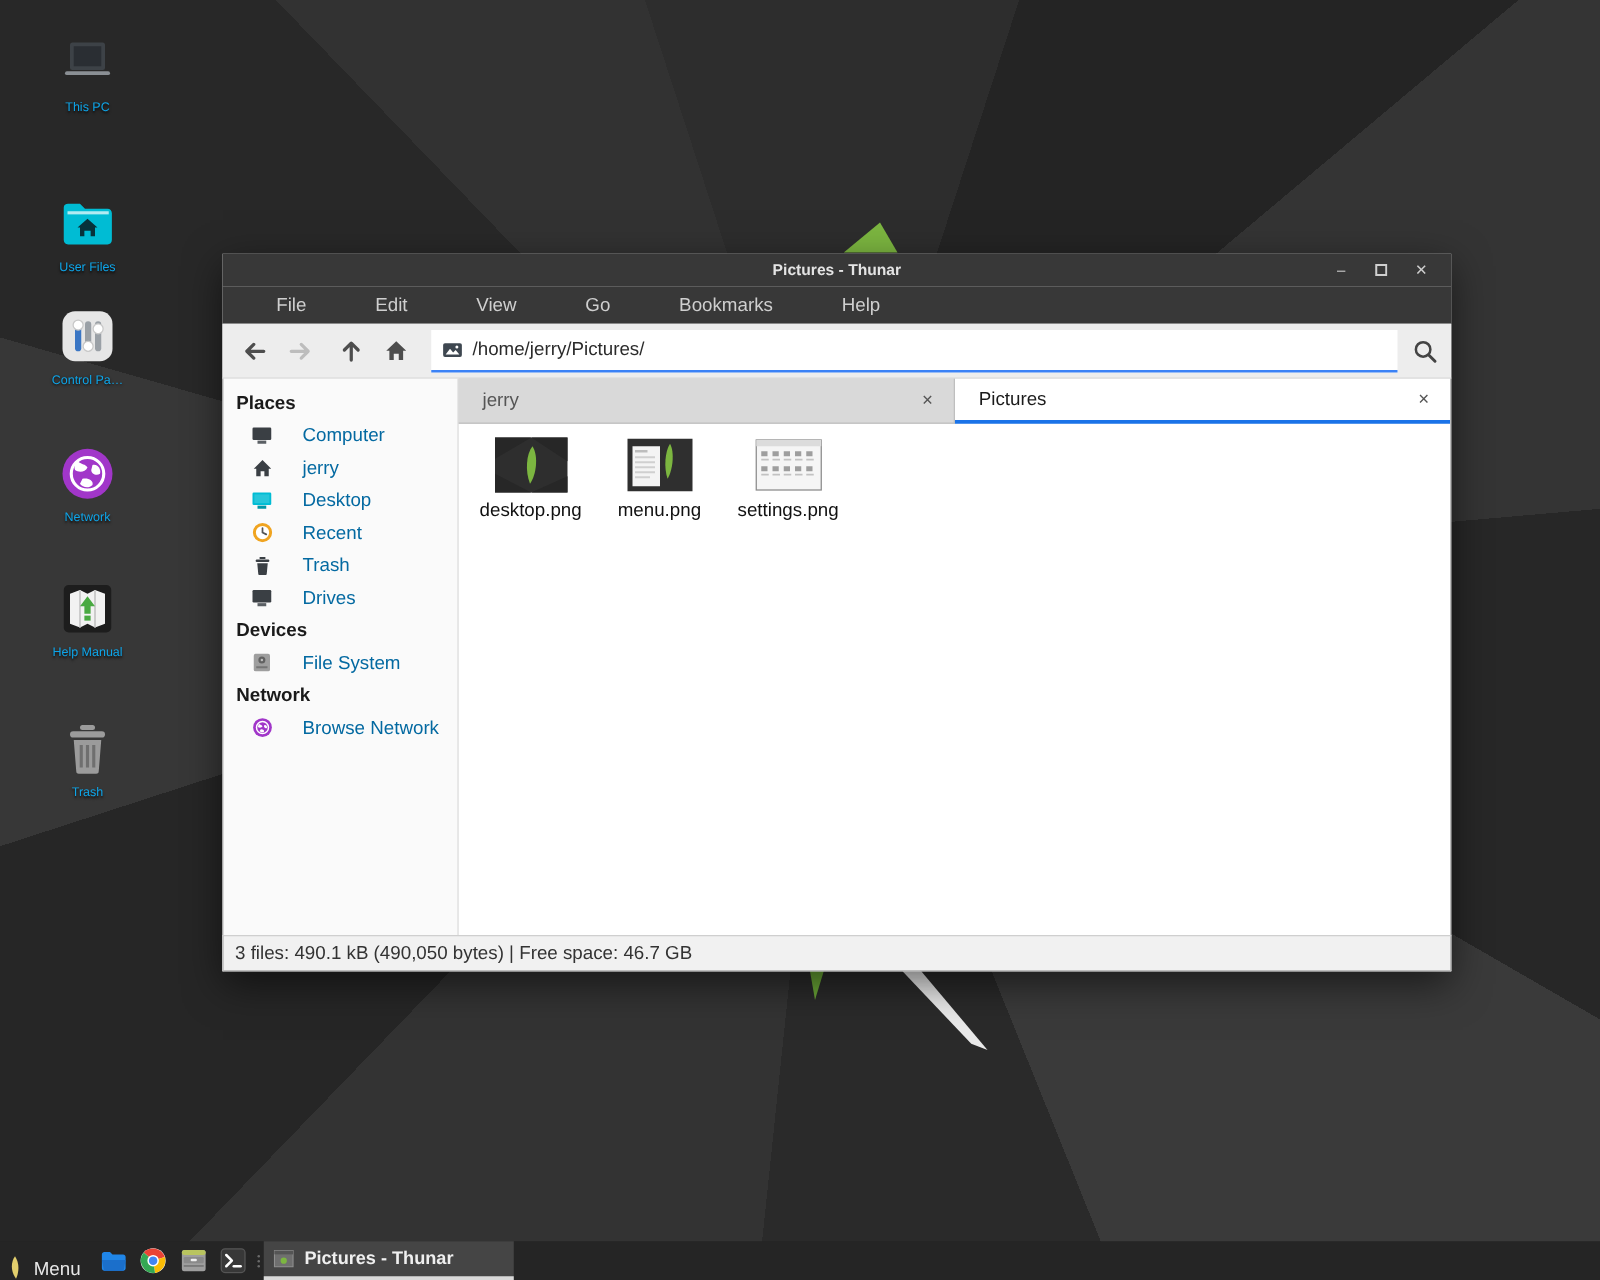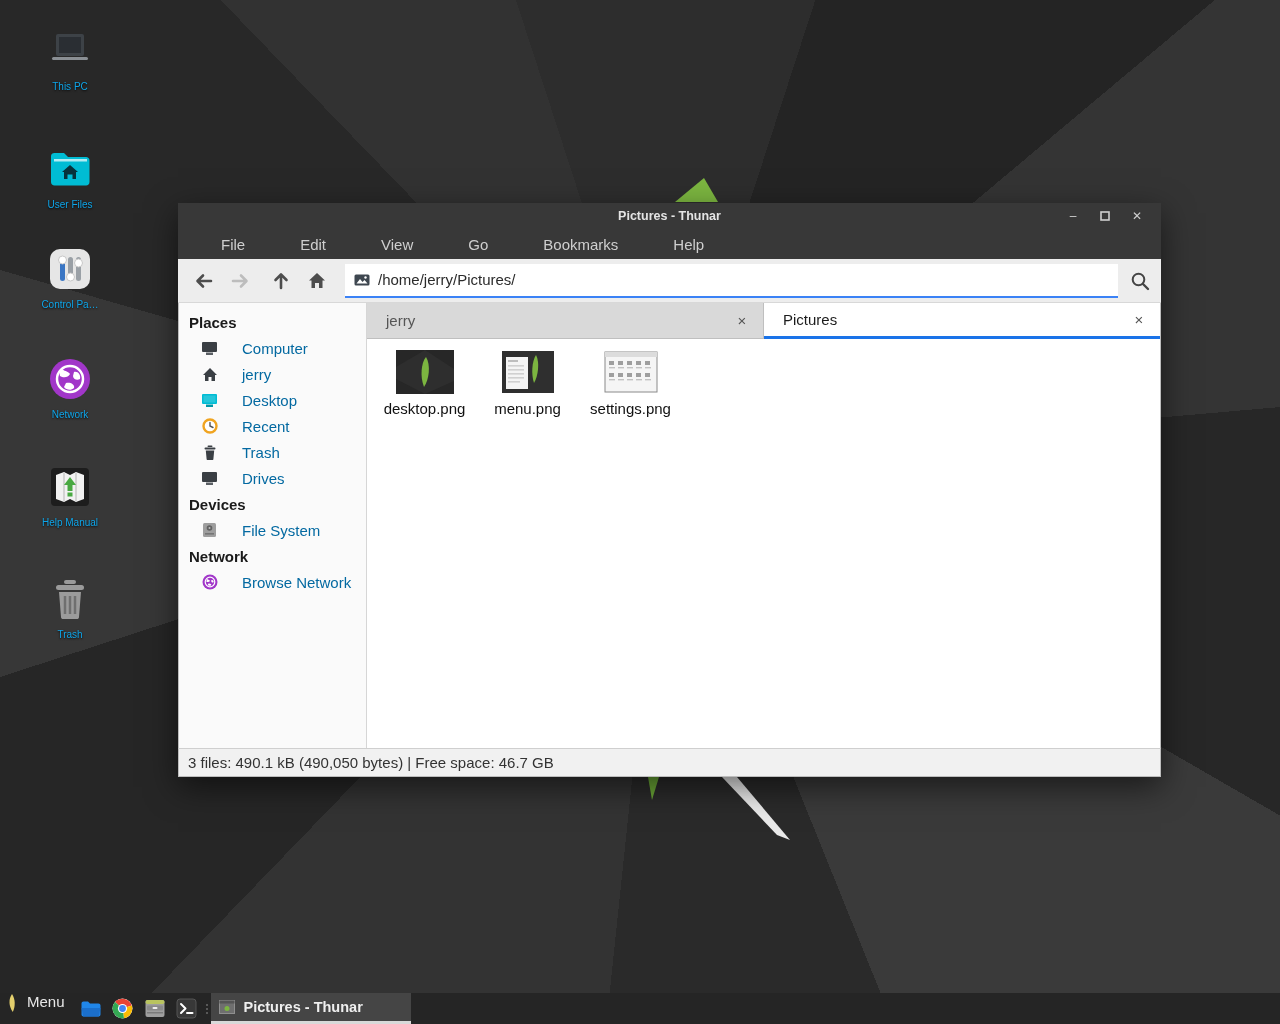--- a/index.html
+++ b/index.html
@@ -47,21 +47,21 @@
   .tab.inactive { background:#d9d9d9; color:#555; border-right:1px solid #bfbfbf; border-bottom:1px solid #bfbfbf; }
   .tab.active { background:#ffffff; color:#1b1b1b; border-bottom:3px solid #1a73e8; }
   .tab .tab-close { margin-left:auto; color:#555; font-size:15px; width:18px; text-align:center; cursor:pointer; }
   .fileview { flex:1; background:#ffffff; padding:10px 0 0 6px; display:flex; align-items:flex-start; }
   .file-item { width:103px; display:flex; flex-direction:column; align-items:center; gap:5px; cursor:pointer; }
   .file-item .fname { font-size:15px; color:#111; }
   .statusbar { height:29px; background:#f1f1f1; border-top:1px solid #cfcfcf; border-left:1px solid #bdbdbd; border-right:1px solid #bdbdbd; border-bottom:1px solid #bdbdbd; display:flex; align-items:center; padding-left:9px; font-size:15px; color:#333; flex:0 0 auto; }
 
   
   .taskbar { position:absolute; left:0; bottom:0; width:1280px; height:31px; background:#252525; display:flex; align-items:center; z-index:50; }
-  .tb-menu { display:flex; align-items:flex-start; gap:8px; padding:0 10px 0 6px; height:31px; cursor:pointer; }
+  .tb-menu { display:flex; align-items:flex-end; gap:8px; padding:0 10px 0 6px; height:31px; cursor:pointer; }
   .tb-menu .tb-label { color:#e8e8e8; font-size:15px; }
   .tb-ico { width:26px; height:31px; display:flex; align-items:center; justify-content:center; cursor:pointer; margin:0 3px; }
   .tb-handle { width:8px; height:31px; display:flex; flex-direction:column; justify-content:center; gap:2px; align-items:center; cursor:pointer; }
   .tb-handle i { width:2px; height:2px; background:#6a6a6a; border-radius:50%; }
   .taskbtn { width:200px; height:31px; background:#454545; display:flex; align-items:center; gap:9px; padding-left:8px; cursor:pointer; border-bottom:3px solid #d9d9d9; }
   .taskbtn .t-label { color:#efefef; font-size:14.5px; font-weight:bold; white-space:nowrap; }
   .tb-right { margin-left:auto; display:flex; align-items:center; height:31px; }
   .pager { width:50px; height:27px; background:#17488f; border:1px solid #2a66c0; display:flex; align-items:center; justify-content:center; cursor:pointer; margin-right:52px; }
   .pager .ws { width:36px; height:19px; background:#6d9ce8; border:2px solid #eef2fa; }
   .lang { color:#2db3a6; font-size:14.5px; font-weight:bold; margin:0 7px; cursor:pointer; }
@@ -85,21 +85,21 @@
   <span class="glyph">
     <svg width="44" height="40" viewBox="0 0 44 40">
         <rect x="8" y="3" width="28" height="22" rx="2" fill="#3d4247"></rect>
         <rect x="11" y="6" width="22" height="16" fill="#2a2e33"></rect>
         <rect x="4" y="26" width="36" height="3" rx="1.5" fill="#8a8f94"></rect>
       </svg>
   </span>
   <span class="lbl">This PC</span>
 </div>
 
-<div class="desk-icon" style="top:146px">
+<div class="desk-icon" style="top:156px">
   <span class="glyph">
     <svg width="44" height="38" viewBox="0 0 44 38">
         <path d="M3 6 C3 4 4.5 3 6.5 3 H16 L20 7 H38 C40 7 41.5 8.5 41.5 10.5 V32 C41.5 34 40 35.5 38 35.5 H6.5 C4.5 35.5 3 34 3 32 Z" fill="#00bcd4"></path>
         <rect x="6" y="9" width="33" height="2.5" fill="#b2ebf2"></rect>
         <path d="M22 15 L30 22 H28 V29 H24.5 V24.5 H19.5 V29 H16 V22 H14 Z" fill="#07323a"></path>
       </svg>
   </span>
   <span class="lbl">User Files</span>
 </div>
 

